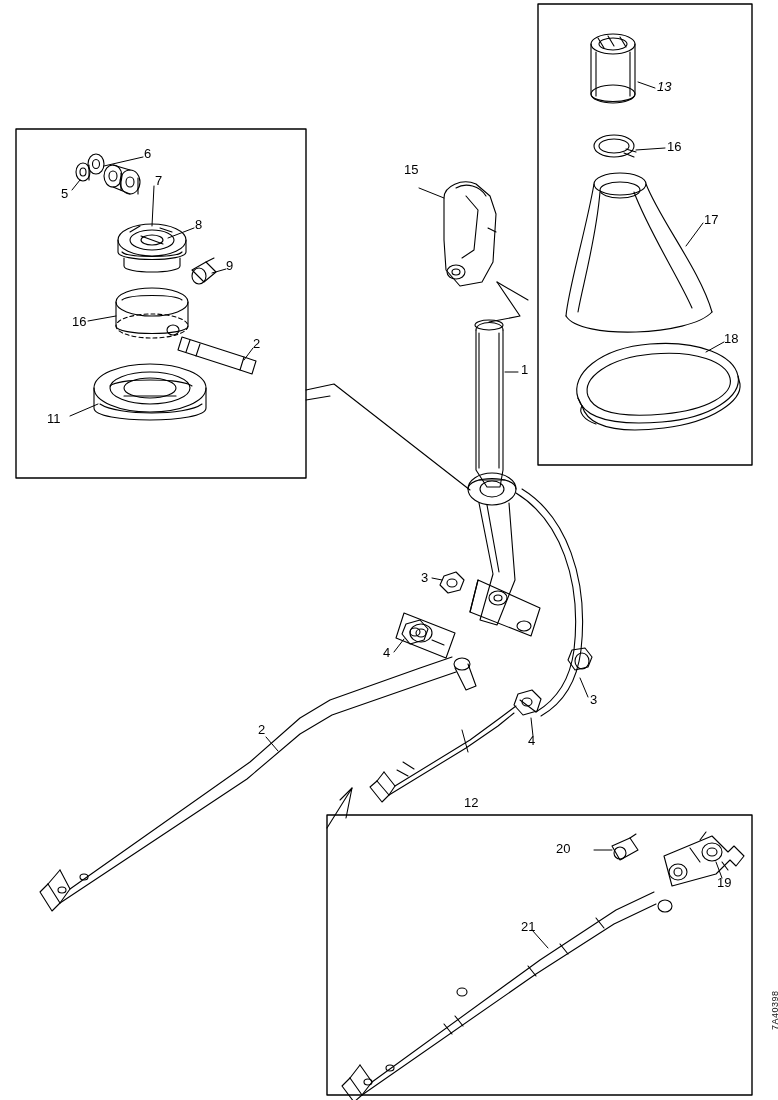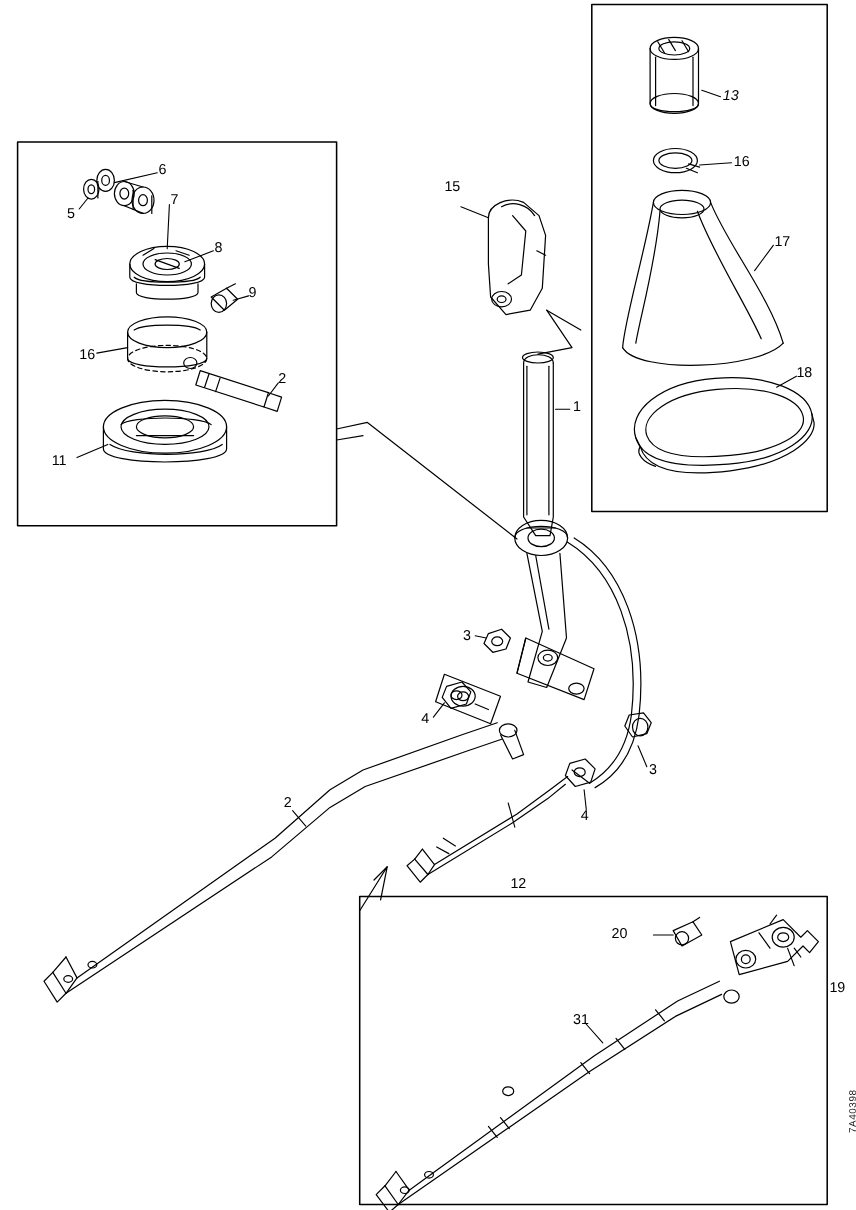--- a/index.html
+++ b/index.html
@@ -338,19 +338,19 @@
   <div class="callout" style="left:226px; top:259px;">9</div>
   <div class="callout" style="left:72px;  top:315px;">16</div>
   <div class="callout" style="left:47px;  top:412px;">11</div>
   <div class="callout" style="left:464px; top:796px;">12</div>
   <div class="callout" style="left:657px; top:80px;font-style:italic;">13</div>
   <div class="callout" style="left:253px; top:337px;">2</div>
   <div class="callout" style="left:404px; top:163px;">15</div>
   <div class="callout" style="left:667px; top:140px;">16</div>
   <div class="callout" style="left:704px; top:213px;">17</div>
   <div class="callout" style="left:724px; top:332px;">18</div>
-  <div class="callout" style="left:754px; top:876px;margin-top:15px;">19</div>
+  <div class="callout" style="left:717px; top:876px;">19</div>
   <div class="callout" style="left:556px; top:842px;">20</div>
-  <div class="callout" style="left:521px; top:920px;">31</div>
+  <div class="callout" style="left:521px; top:920px;">21</div>
 
   <div class="partcode" style="left:770px; top:1030px;">7A40398</div>
 
 </div>
 
 </body></html>

